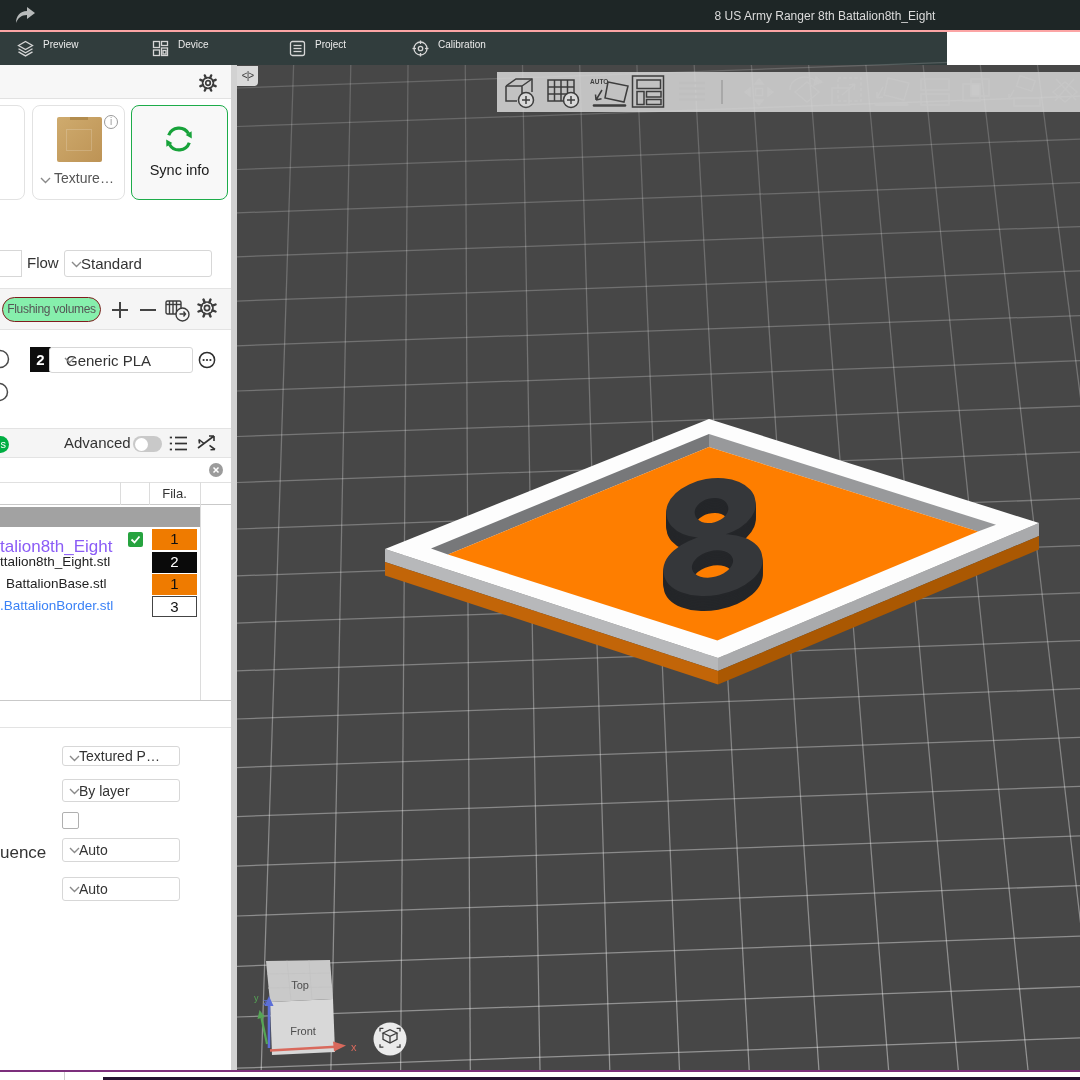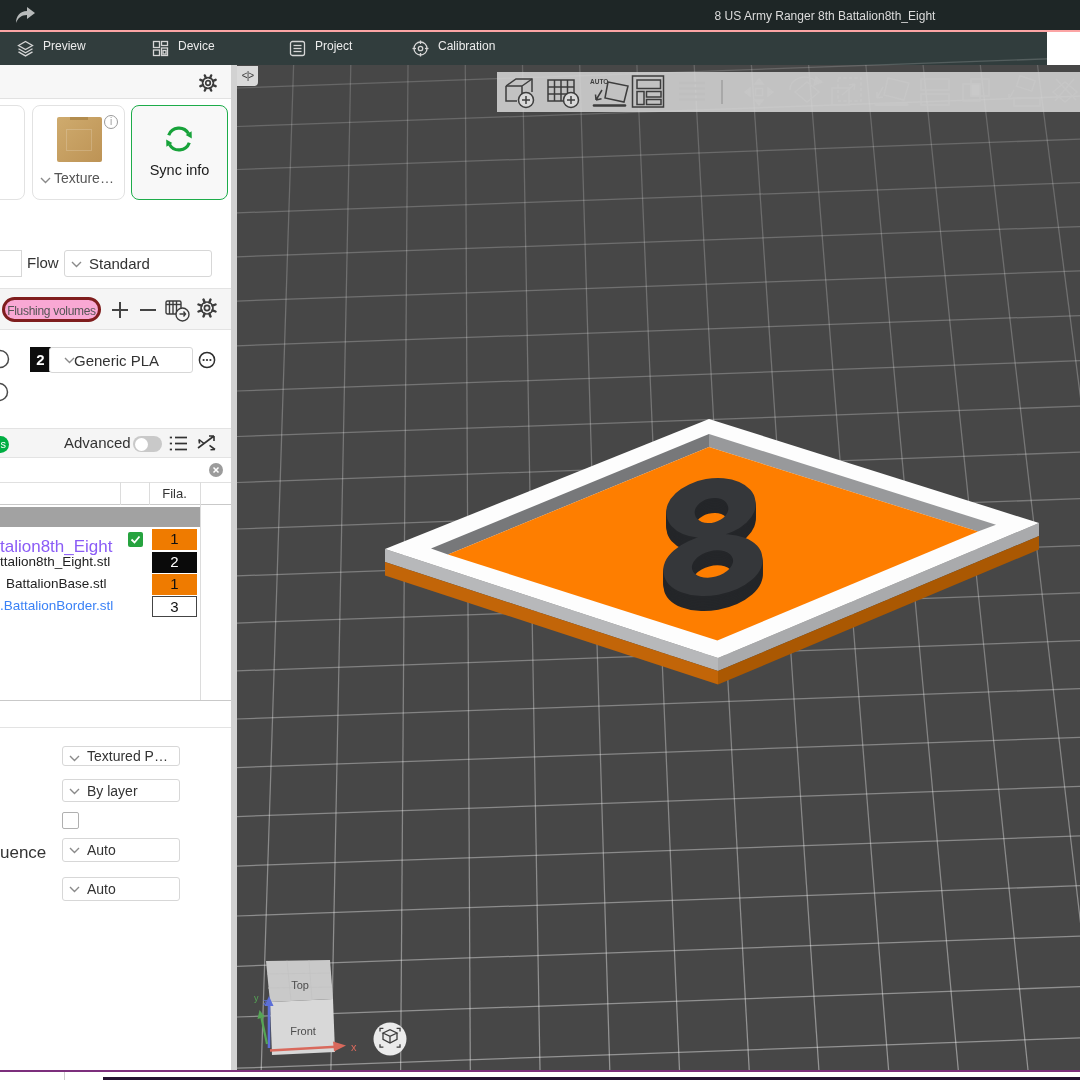--- a/index.html
+++ b/index.html
@@ -1,25 +1,25 @@
 <!DOCTYPE html>
 <html><head><meta charset="utf-8"><style>
 *{margin:0;padding:0;box-sizing:border-box}
 html,body{width:1080px;height:1080px;overflow:hidden;background:#fff;font-family:"Liberation Sans",sans-serif;position:relative}
 .abs{position:absolute}
 .sel{position:absolute;border:1px solid #d7d7d7;border-radius:3px;background:#fff;color:#333;display:flex;align-items:center}
-.sel .tx{margin-left:24px;white-space:nowrap;overflow:hidden}
+.sel .tx{margin-left:16px;white-space:nowrap;overflow:hidden}
 </style></head><body>
 <div class="abs" style="left:0;top:0;width:1080px;height:32px;background:#1e2626;border-bottom:2px solid #fca5a5">
 <svg class="abs" style="left:15px;top:7px" width="20" height="17" viewBox="0 0 20 17">
       <path d="M12 0 L20 6 L12 12 L12 8 C6 8 3 11 1 16 C1 9 5 4 12 4 Z" fill="#b7baba"></path>
     </svg>
 <div class="abs" style="left:560px;top:9px;width:530px;text-align:center;font-size:12px;color:#dcdcdc">8 US Army Ranger 8th Battalion8th_Eight</div>
 </div>
-<div class="abs" style="left:0;top:32px;width:1047px;height:33px;background:#313d3d;color:#ececec;font-size:12px">
+<div class="abs" style="left:0;top:32px;width:947px;height:33px;background:#313d3d;color:#ececec;font-size:10px">
 <svg class="abs" style="left:17px;top:8px" width="17" height="17" viewBox="0 0 17 17">
       <g stroke="#d6d6d6" stroke-width="1.3" fill="none">
         <path d="M1.5 5.5 L8.5 1.5 L15.5 5.5 L8.5 9.5 Z"></path>
         <path d="M1.5 8.7 L8.5 12.7 L15.5 8.7"></path>
         <path d="M1.5 11.9 L8.5 15.9 L15.5 11.9"></path>
       </g>
     </svg>
 <div class="abs" style="left:43px;top:7px">Preview</div>
 <svg class="abs" style="left:152px;top:8px" width="17" height="17" viewBox="0 0 17 17">
       <g stroke="#d6d6d6" stroke-width="1.3" fill="none">
@@ -268,21 +268,21 @@
 <div class="abs" style="left:-10px;top:185px;width:32px;height:27px;border:1px solid #d7d7d7;background:#fff"></div>
 <div class="abs" style="left:27px;top:189px;font-size:15px;color:#333">Flow</div>
 <div class="sel" style="left:64px;top:185px;width:148px;height:27px">
       <span class="tx" style="font-size:15px">Standard</span>
     </div>
 <svg style="position:absolute;left:71px;top:196px" width="11" height="7" viewBox="0 0 11 7">
       <path d="M1 1 L5.5 5.5 L10 1" stroke="#8a8a8a" stroke-width="1.4" fill="none"></path>
     </svg>
 <div class="abs" style="left:0;top:223px;width:231px;height:1px;background:#e3e3e3"></div>
 <div class="abs" style="left:0;top:224px;width:231px;height:41px;background:#f5f5f5;border-bottom:1px solid #e3e3e3"></div>
-<div class="abs" style="left:2px;top:232px;width:99px;height:25px;border:3px solid #7f1d1d;border-radius:13px;background:#f9a8d4;font-size:12px;color:#555;text-align:center;line-height:23px;white-space:nowrap;letter-spacing:-0.3px">Flushing volumes</div>
+<div class="abs" style="left:2px;top:232px;width:99px;height:25px;border:1px solid #7f1d1d;border-radius:13px;background:#86efac;font-size:12px;color:#555;text-align:center;line-height:23px;white-space:nowrap;letter-spacing:-0.3px">Flushing volumes</div>
 <svg class="abs" style="left:111px;top:236px" width="18" height="18" viewBox="0 0 18 18">
       <g stroke="#444" stroke-width="2">
         <line x1="9" y1="1" x2="9" y2="17"></line>
         <line x1="1" y1="9" x2="17" y2="9"></line>
       </g>
     </svg>
 <svg class="abs" style="left:139px;top:236px" width="18" height="18" viewBox="0 0 18 18">
       <line x1="1" y1="9" x2="17" y2="9" stroke="#444" stroke-width="2"></line>
     </svg>
 <svg class="abs" style="left:165px;top:233px" width="26" height="25" viewBox="0 0 26 25">

